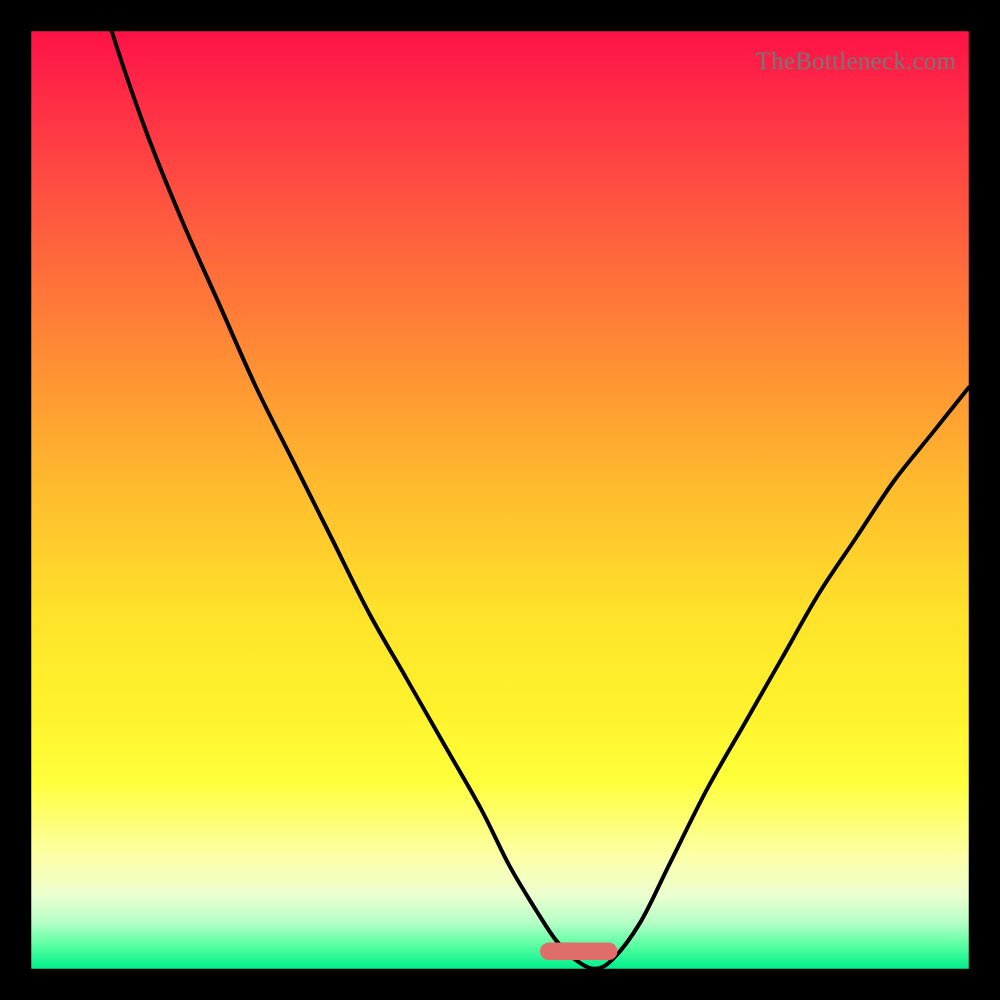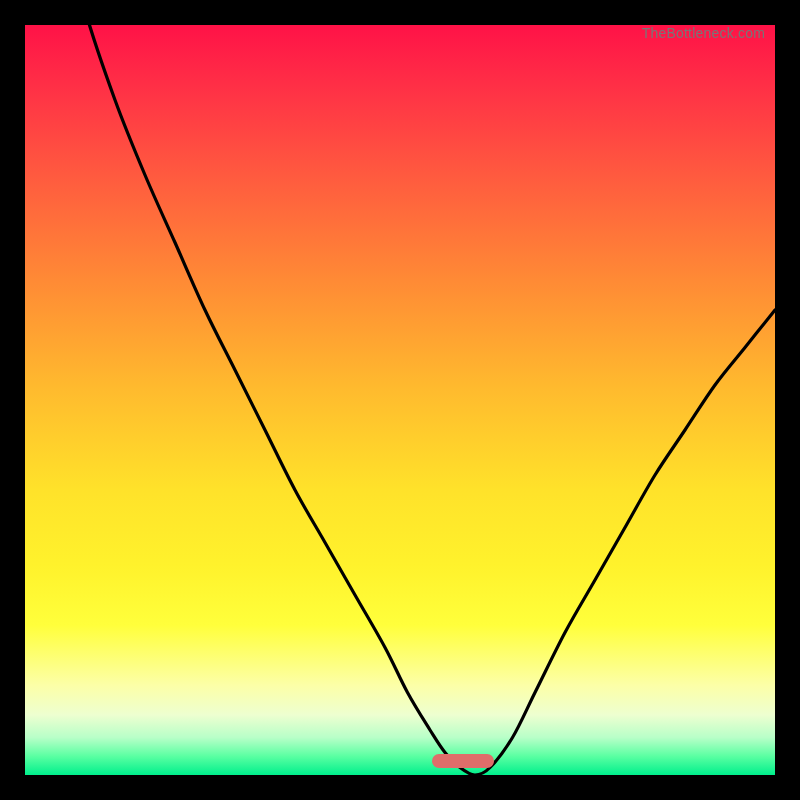--- a/index.html
+++ b/index.html
@@ -36,27 +36,28 @@
       #ffff3b 80%,
       #fcffa7 88%,
       #edffd0 92%,
       #b8ffc8 95%,
       #5affa2 97.5%,
       #00ef8c 100%
     );
   }
   .watermark {
     position: absolute;
-    top: 0;
+    top: 13px;
     right: 10px;
     color: #777;
-    font-size: 14px;
+    font-size: 20px;
     font-weight: 500;
     letter-spacing: 0.2px;
     user-select: none;
+    font-family: Liberation Serif, serif;
   }
   svg.curve {
     position: absolute;
     left: 0; top: 0;
     width: 750px;
     height: 750px;
     overflow: visible;
   }
   .marker {
     position: absolute;

